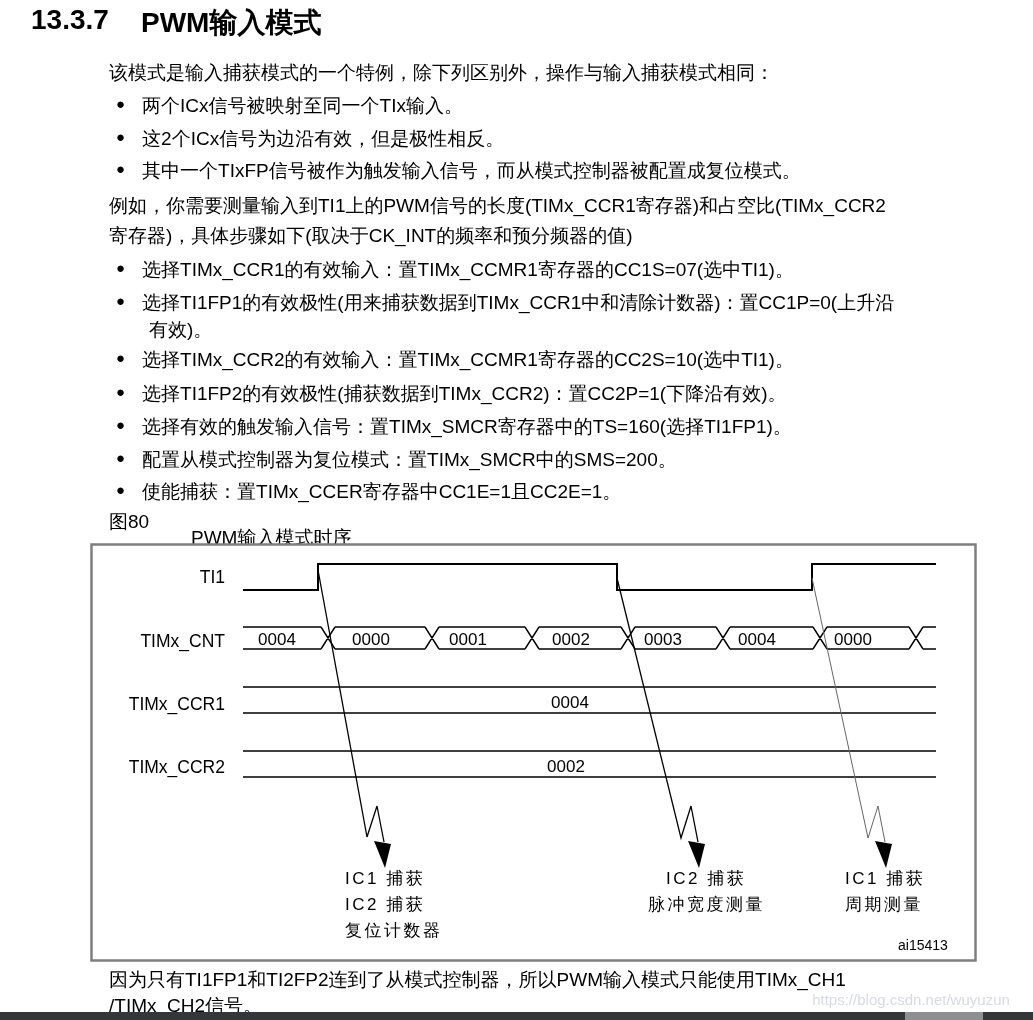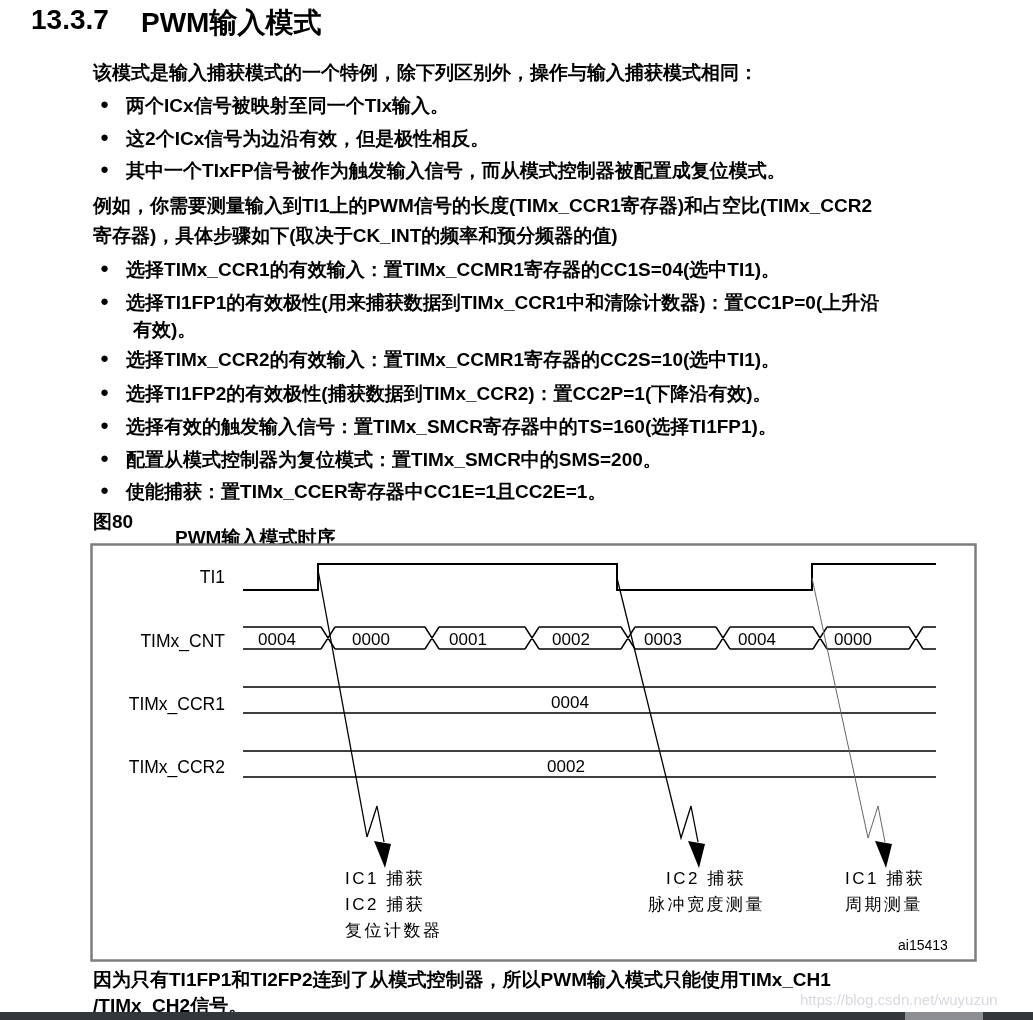--- a/index.html
+++ b/index.html
@@ -2,21 +2,21 @@
 <html><head>
 <meta charset="utf-8">
 <style>
   html,body{margin:0;padding:0;}
   body{
     width:1033px;height:1020px;position:relative;background:#ffffff;
     font-family:"Liberation Sans",sans-serif;color:#000;overflow:hidden;
   }
   .abs{position:absolute;white-space:nowrap;}
   .title{font-size:28px;font-weight:bold;margin-left:21px;}
-  .body-text{font-size:19px;font-weight:bold;}
+  .body-text{font-size:19px;font-weight:normal;margin-left:16px;}
   .bullet-row{display:flex;align-items:flex-start;}
   .dot{font-size:15px;line-height:22px;margin-right:17px;}
   .fig-box-svg{position:absolute;left:90px;top:543px;}
   svg text{font-family:"Liberation Sans",sans-serif;fill:#000;font-weight:normal;}
   .rowlab{font-size:17.5px;}
   .busval{font-size:17px;}
   .ann{font-size:17px;letter-spacing:2.5px;}
   .figid{font-size:14px;}
   .watermark{font-size:15px;color:#d7dadf;font-weight:normal;}
   .bottom-bar{position:absolute;left:0;top:1012px;width:1033px;height:8px;background:#34373a;}
@@ -41,21 +41,21 @@
 <div class="abs body-text bullet-row" style="left:100px;top:158px;">
   <span class="dot">●</span>
   <span>其中一个TIxFP信号被作为触发输入信号，而从模式控制器被配置成复位模式。</span>
 </div>
 
 <div class="abs body-text" style="left:93px;top:193px;">例如，你需要测量输入到TI1上的PWM信号的长度(TIMx_CCR1寄存器)和占空比(TIMx_CCR2</div>
 <div class="abs body-text" style="left:93px;top:223px;">寄存器)，具体步骤如下(取决于CK_INT的频率和预分频器的值)</div>
 
 <div class="abs body-text bullet-row" style="left:100px;top:257px;">
   <span class="dot">●</span>
-  <span>选择TIMx_CCR1的有效输入：置TIMx_CCMR1寄存器的CC1S=04(选中TI1)。</span>
+  <span>选择TIMx_CCR1的有效输入：置TIMx_CCMR1寄存器的CC1S=07(选中TI1)。</span>
 </div>
 <div class="abs body-text bullet-row" style="left:100px;top:290px;">
   <span class="dot">●</span>
   <span>选择TI1FP1的有效极性(用来捕获数据到TIMx_CCR1中和清除计数器)：置CC1P=0(上升沿</span>
 </div>
 <div class="abs body-text" style="left:133px;top:317px;">有效)。</div>
 <div class="abs body-text bullet-row" style="left:100px;top:347px;">
   <span class="dot">●</span>
   <span>选择TIMx_CCR2的有效输入：置TIMx_CCMR1寄存器的CC2S=10(选中TI1)。</span>
 </div>
@@ -125,17 +125,17 @@
 
   <text class="ann" x="845" y="884">IC1 捕获</text>
   <text class="ann" x="845" y="910">周期测量</text>
 
   <text class="figid" x="898" y="950">ai15413</text>
 </svg>
 
 <div class="abs body-text" style="left:93px;top:967px;">因为只有TI1FP1和TI2FP2连到了从模式控制器，所以PWM输入模式只能使用TIMx_CH1</div>
 <div class="abs body-text" style="left:93px;top:993px;">/TIMx_CH2信号。</div>
 
-<div class="abs watermark" style="left:800px;top:991px;width:222px;text-align:left;">https://blog.csdn.net/wuyuzun</div>
+<div class="abs watermark" style="left:800px;top:991px;width:222px;text-align:center;">https://blog.csdn.net/wuyuzun</div>
 
 <div class="bottom-bar">
   <div class="bottom-bar-thumb"></div>
 </div>
 
 </body></html>

